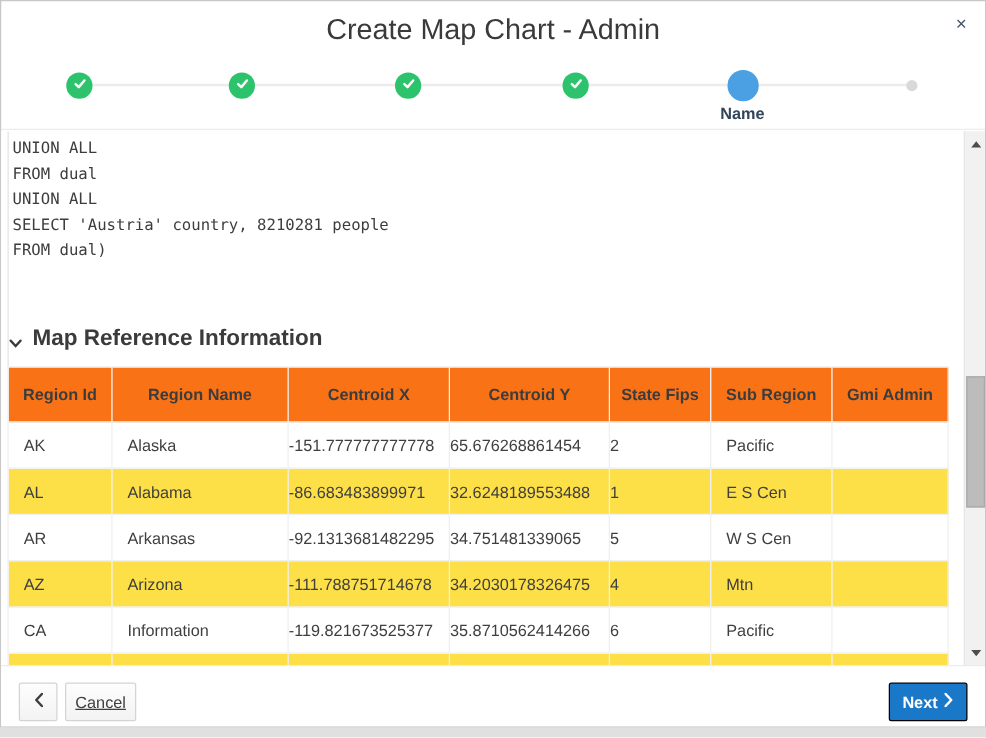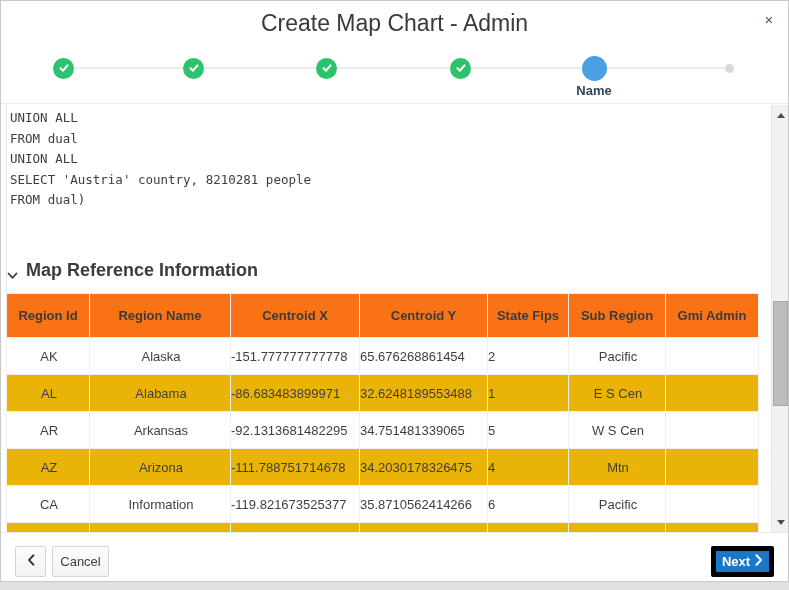--- a/index.html
+++ b/index.html
@@ -29,38 +29,38 @@
   .code-area { position:absolute; left:9px; top:3px; width:740px; font-family:"DejaVu Sans Mono","Liberation Mono",monospace; font-size:12.5px; color:#3d3d3d; }
   .code-line { height:20.5px; line-height:20.5px; white-space:pre; }
 
   .region-header { position:absolute; left:6px; top:156px; height:18px; display:flex; align-items:center; cursor:pointer; }
   .region-header .chev { width:11px; height:8px; margin-right:8px; }
   .region-title { font-size:18px; font-weight:bold; color:#3b3b3b; }
 
   .grid { position:absolute; left:5px; top:188px; width:752px; border-collapse:collapse; table-layout:fixed; font-size:13px; }
   .grid th { height:44px; background:#f97316; border:1px solid #efefef; font-weight:bold; color:#3c3c3c; text-align:center; }
   .grid td { height:37px; border:1px solid #efefef; background:#fff; color:#3f3f3f; }
-  .grid tr.alt td { background:#eab308; }
-  .grid td.l { text-align:center;  padding-left:2px; }
+  .grid tr.alt td { background:#fde047; }
+  .grid td.l { text-align:left;  padding-left:12px; }
   .grid td.r { text-align:left; padding-right:8px; }
 
   
   .scrollbar { position:absolute; right:0px; top:104px; width:17px; height:428px; background:#f1f1f1; border-left:1px solid #e6e6e6; }
   .sb-arrow { position:absolute; left:0; width:17px; height:17px; display:flex; align-items:center; justify-content:center; }
   .sb-arrow.up { top:2px; } .sb-arrow.down { bottom:2px; }
   .tri-up   { width:0; height:0; border-left:4px solid transparent; border-right:4px solid transparent; border-bottom:5px solid #4d4d4d; }
   .tri-down { width:0; height:0; border-left:4px solid transparent; border-right:4px solid transparent; border-top:5px solid #4d4d4d; }
   .sb-thumb { position:absolute; left:1px; top:196px; width:15px; height:105px; background:#bcbcbc; border:1px solid #a8a8a8; }
 
   
   .footer { position:absolute; left:0; bottom:0; width:100%; height:49px; background:#fff; border-top:1px solid #ececec; }
   .btn { position:absolute; top:13px; height:31px; border:1px solid #d4d4d4; border-radius:2px; background:linear-gradient(#fdfdfd,#f3f3f3); font-family:inherit; font-size:13px; color:#404040; cursor:pointer; display:flex; align-items:center; justify-content:center; }
   .btn-back { left:14px; width:31px; }
-  .btn-cancel { left:51px; width:57px; }
-  .btn-next { right:14px; width:63px; background:#1a78c9; border:5px solid #000000; color:#fff; font-weight:bold; gap:5px; }
+  .btn-cancel { left:51px; width:57px;text-decoration:underline; }
+  .btn-next { right:14px; width:63px; background:#1a78c9; border:1px solid #000000; color:#fff; font-weight:bold; gap:5px; }
 </style>
 </head>
 <body>
 
 <div class="dialog">
 
   <div class="titlebar">
     <div class="dialog-title">Create Map Chart - Admin</div>
     <button class="close-btn"><span>×</span></button>
   </div>

